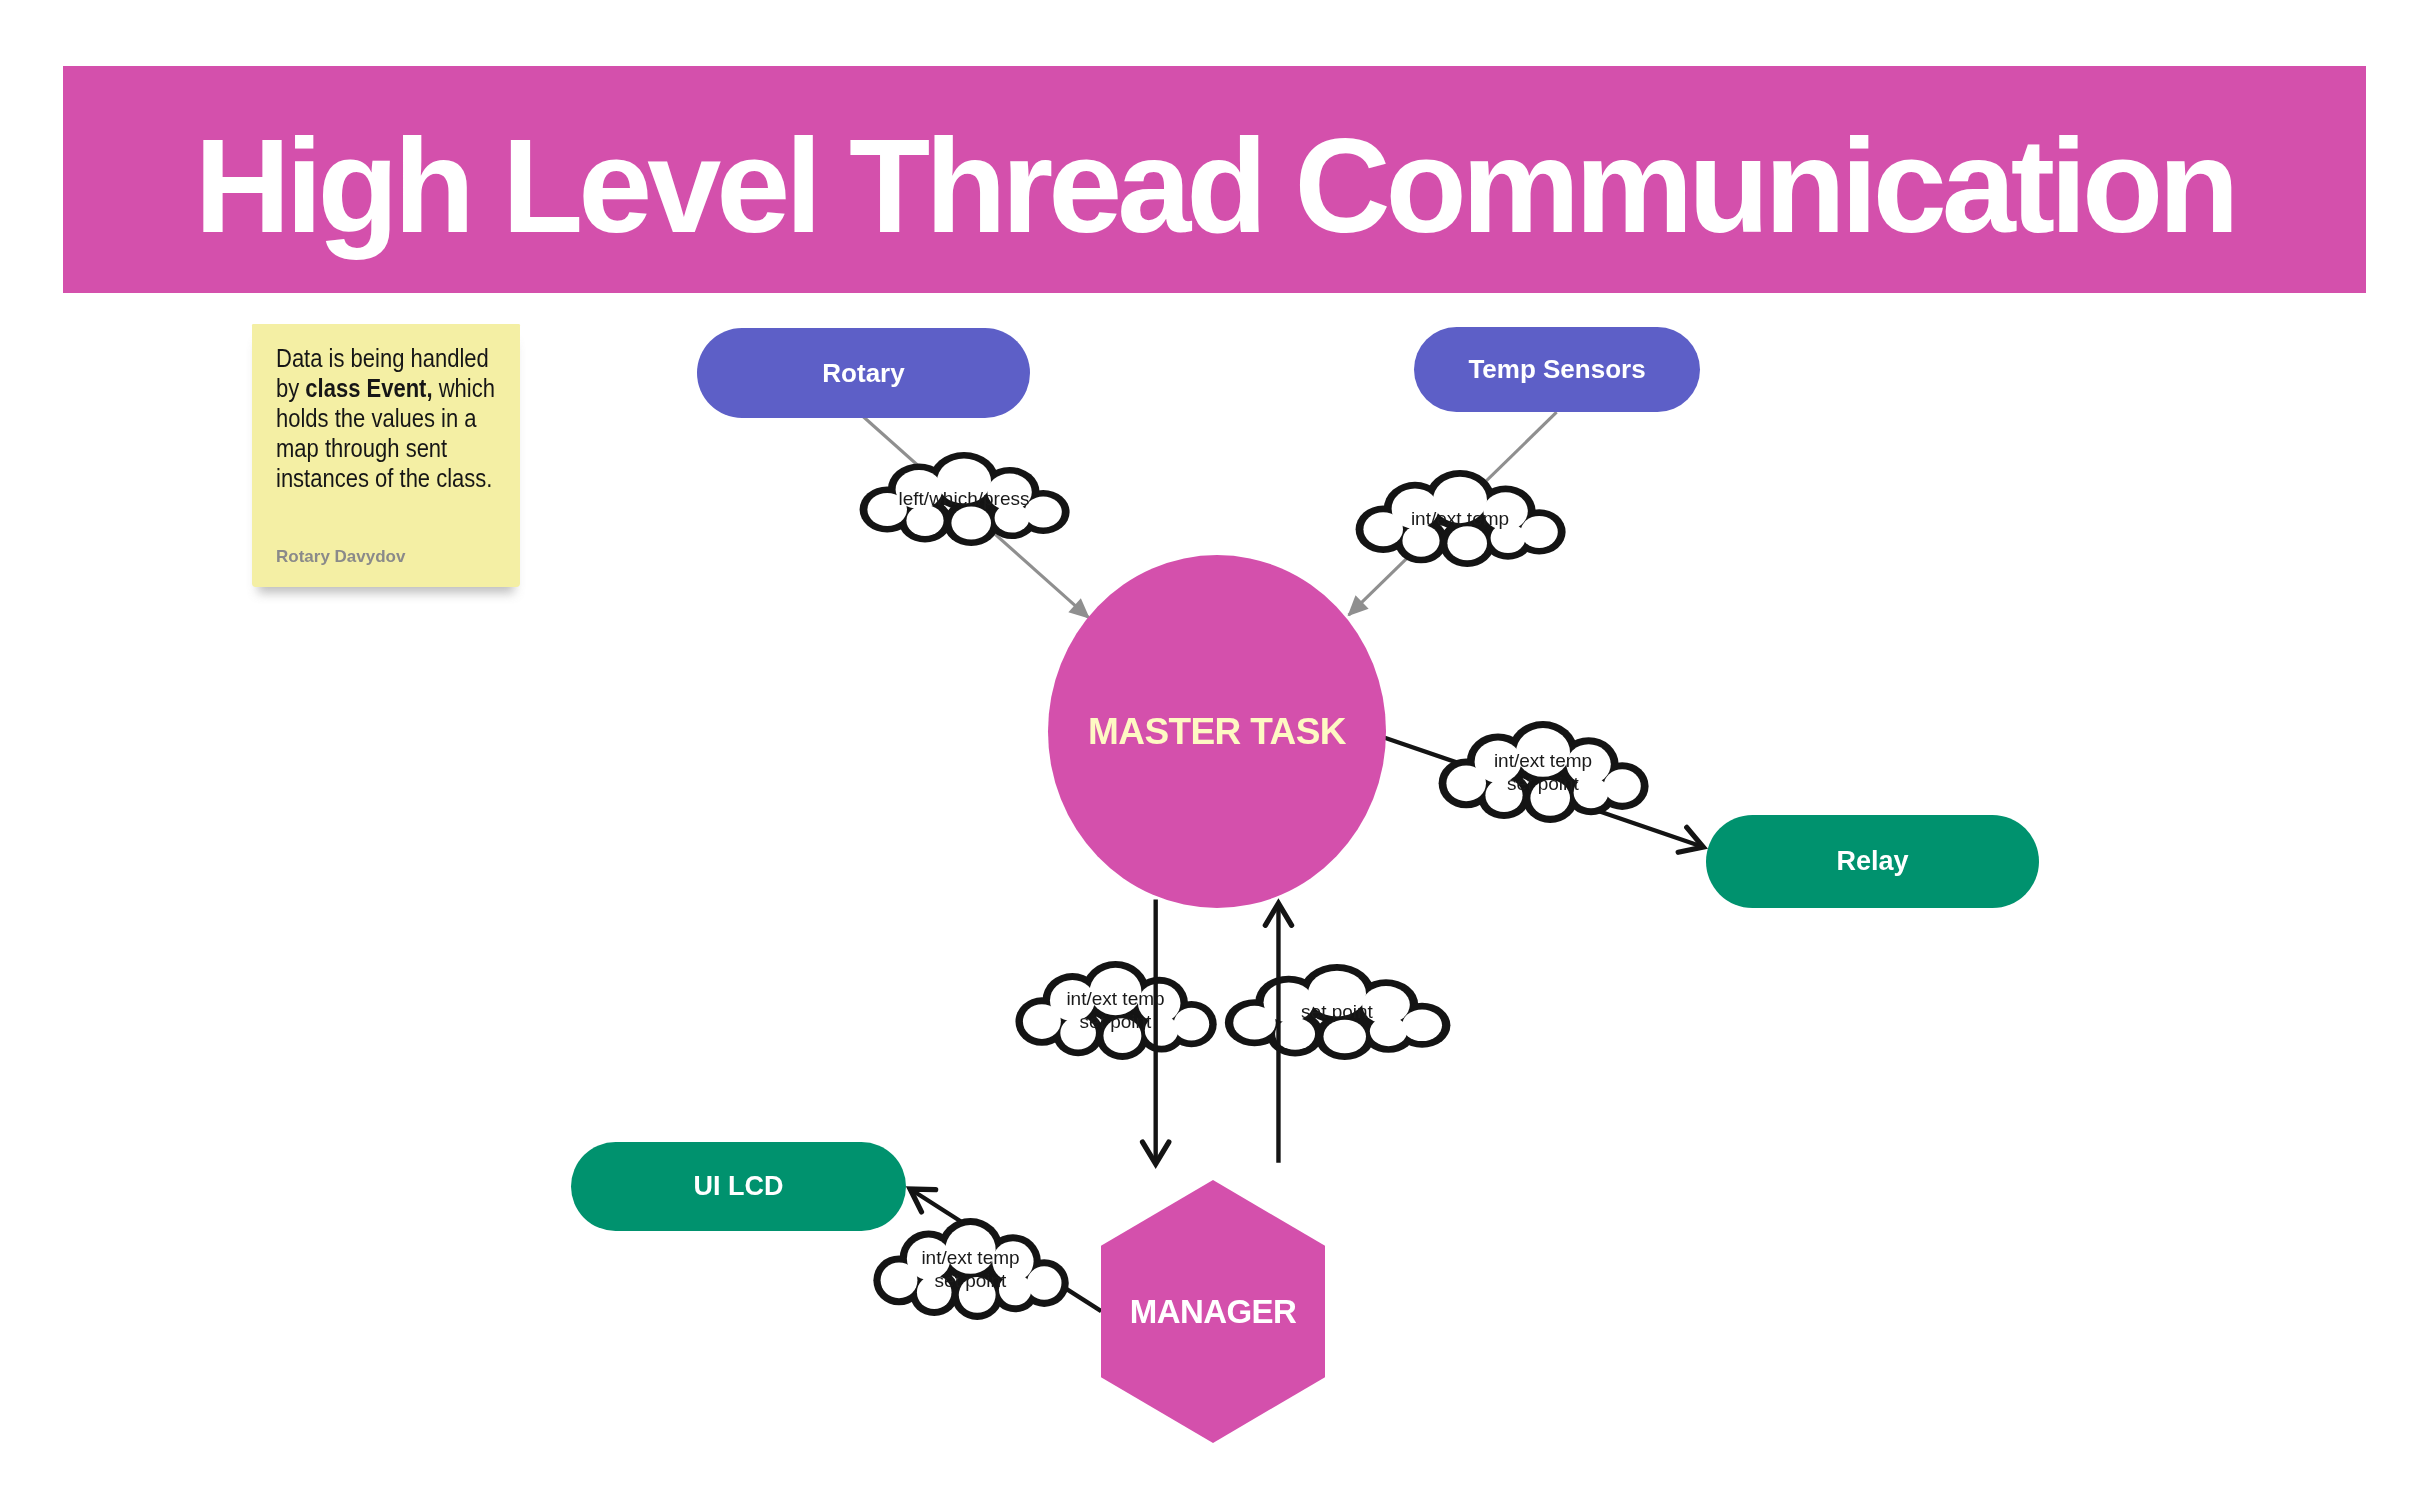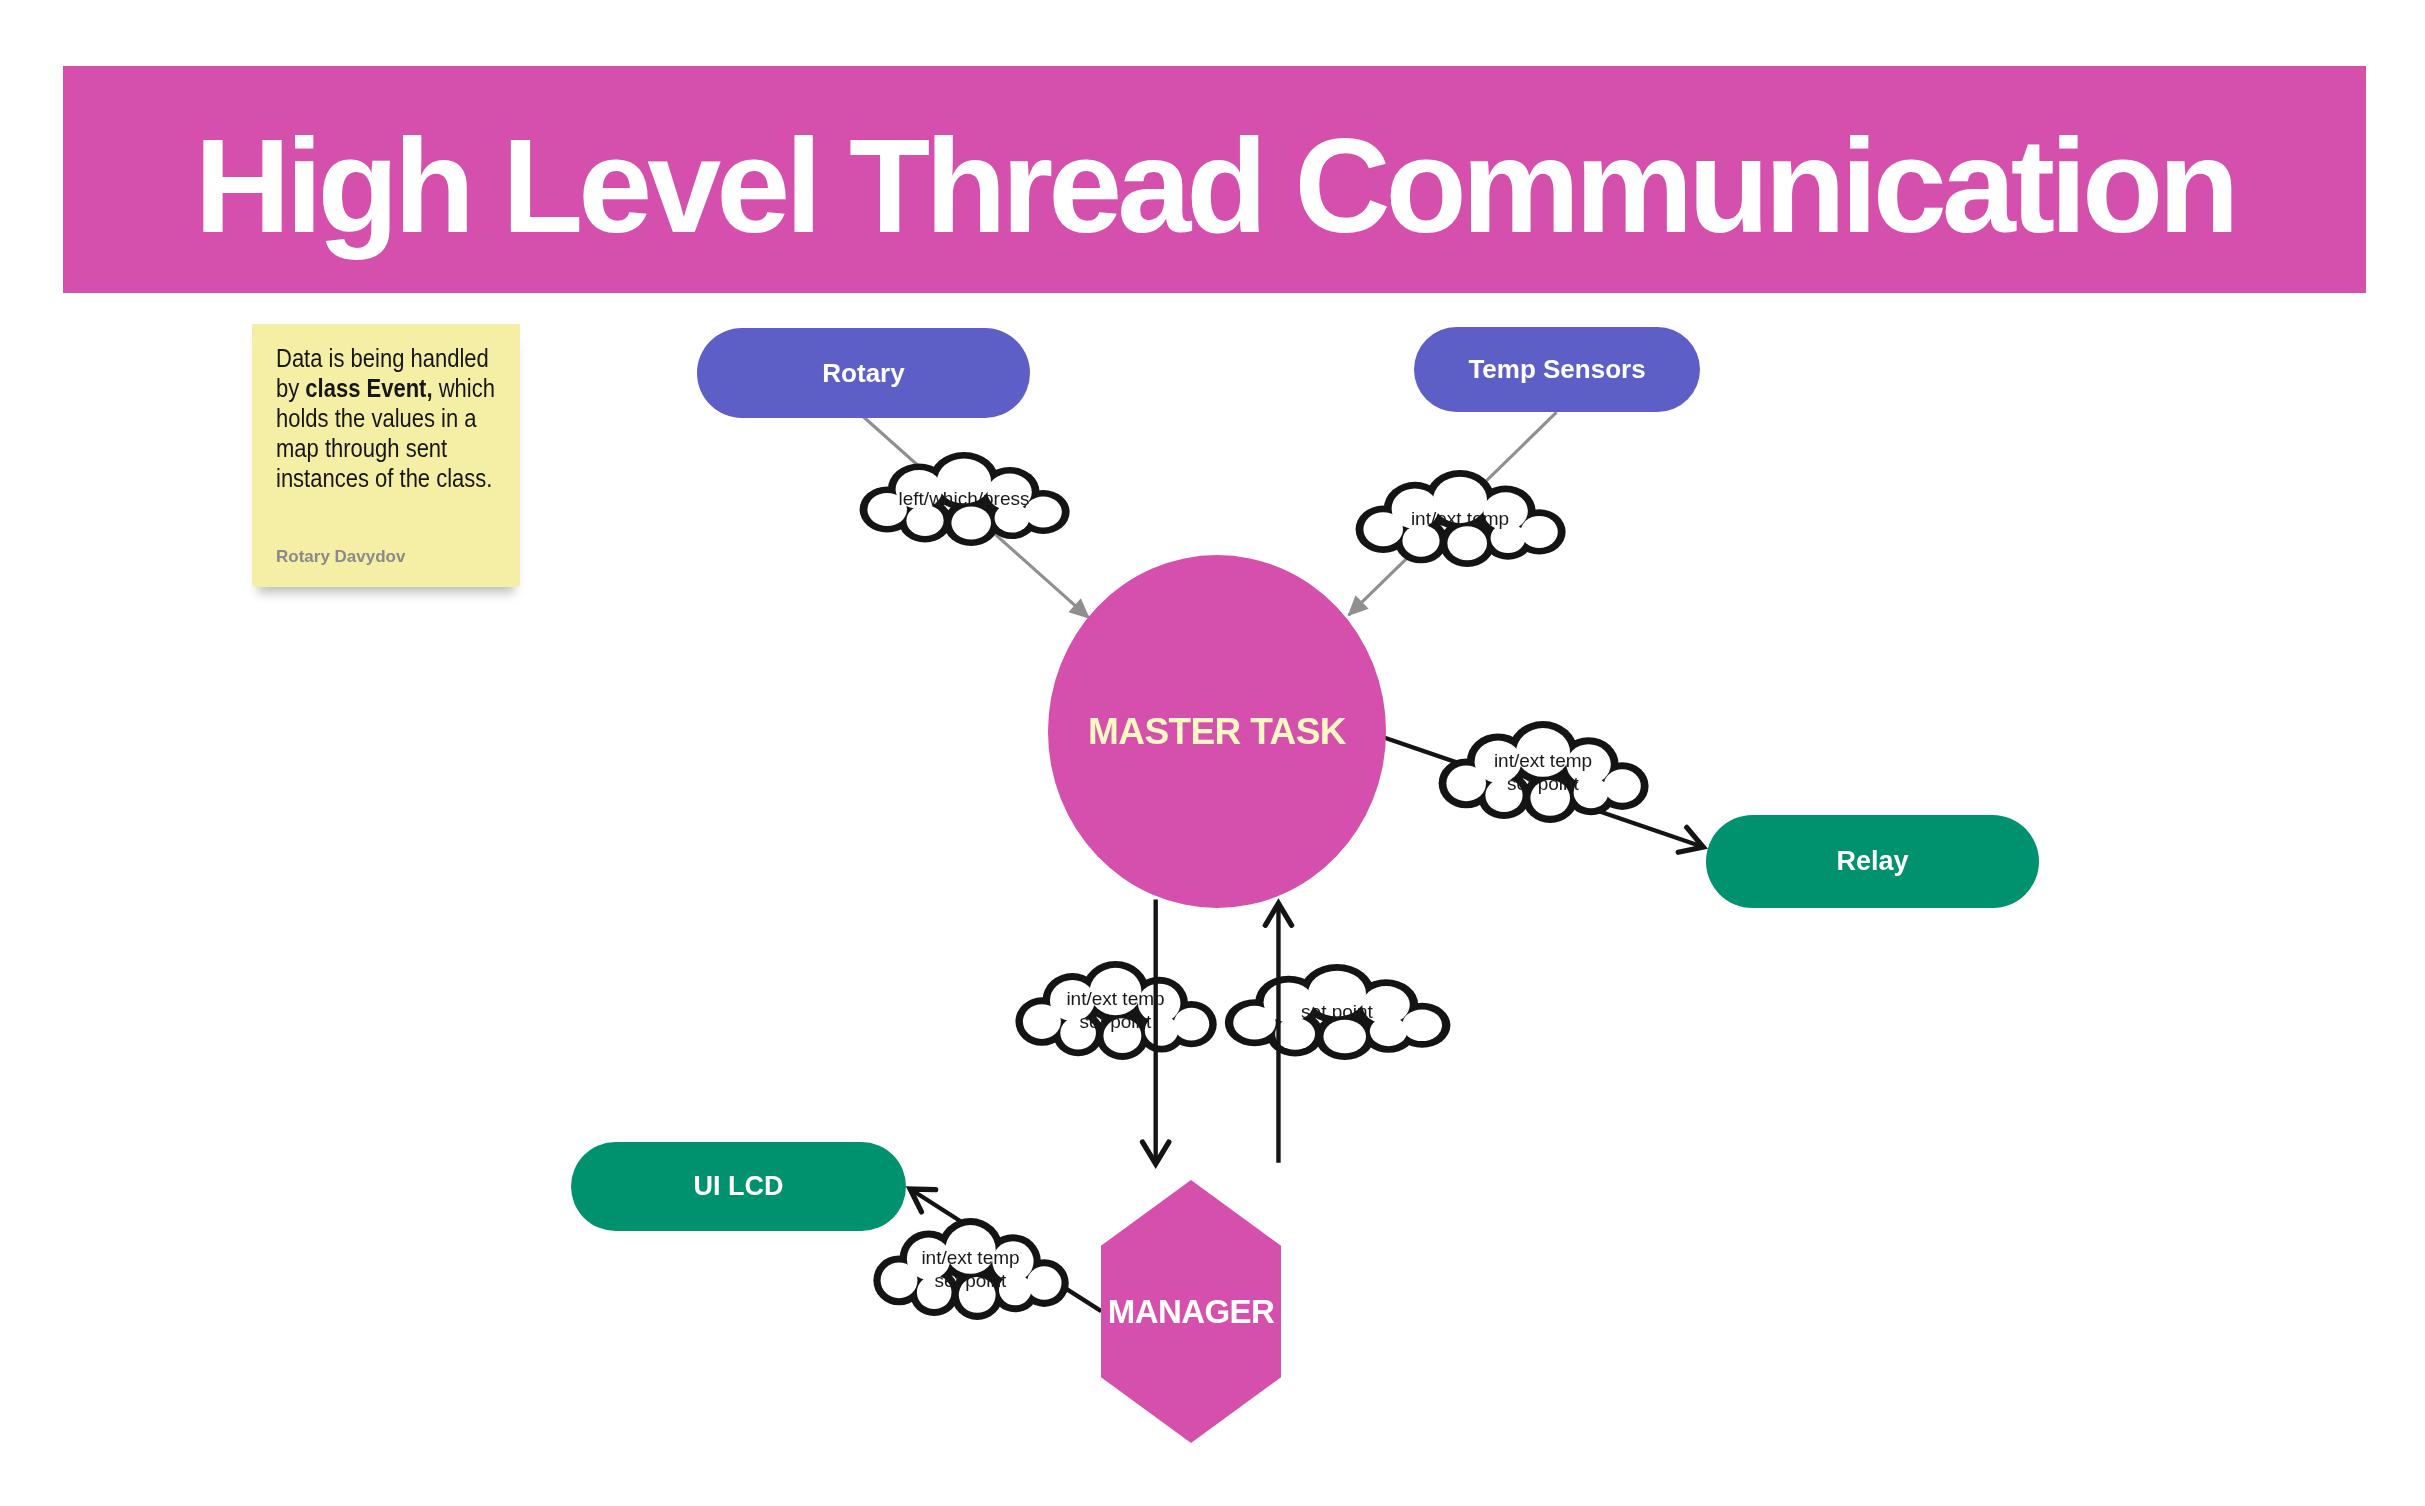--- a/index.html
+++ b/index.html
@@ -37,21 +37,21 @@
   #node-temp-sensors{left:1414px;top:327px;width:286px;height:85px;font-size:26px;}
   #node-relay{left:1706px;top:815px;width:333px;height:93px;font-size:27px;}
   #node-ui-lcd{left:571px;top:1142px;width:335px;height:89px;font-size:27px;}
 
   
   #node-master-task{position:absolute;left:1048px;top:555px;width:338px;height:353px;
     background:var(--pink);border-radius:50%;display:flex;align-items:center;justify-content:center;z-index:5;}
   #node-master-task .lbl{color:#fef9c3;font-size:37px;font-weight:bold;letter-spacing:-0.6px;white-space:nowrap;}
 
   
-  #node-manager{position:absolute;left:1101px;top:1180px;width:180px;height:263px;
+  #node-manager{position:absolute;left:1101px;top:1180px;width:224px;height:263px;
     background:var(--pink);
     clip-path:polygon(50% 0%,100% 25%,100% 75%,50% 100%,0% 75%,0% 25%);
     display:flex;align-items:center;justify-content:center;z-index:5;}
   #node-manager .lbl{color:#fff;font-size:33px;font-weight:bold;letter-spacing:-0.6px;}
 
   
   .cloud{position:absolute;z-index:3;}
   .cloud svg{position:absolute;left:0;top:0;width:100%;height:100%;overflow:visible;}
   .cloud .cloud-label{position:absolute;left:0;top:0;width:100%;height:100%;
     display:flex;align-items:center;justify-content:center;text-align:center;

